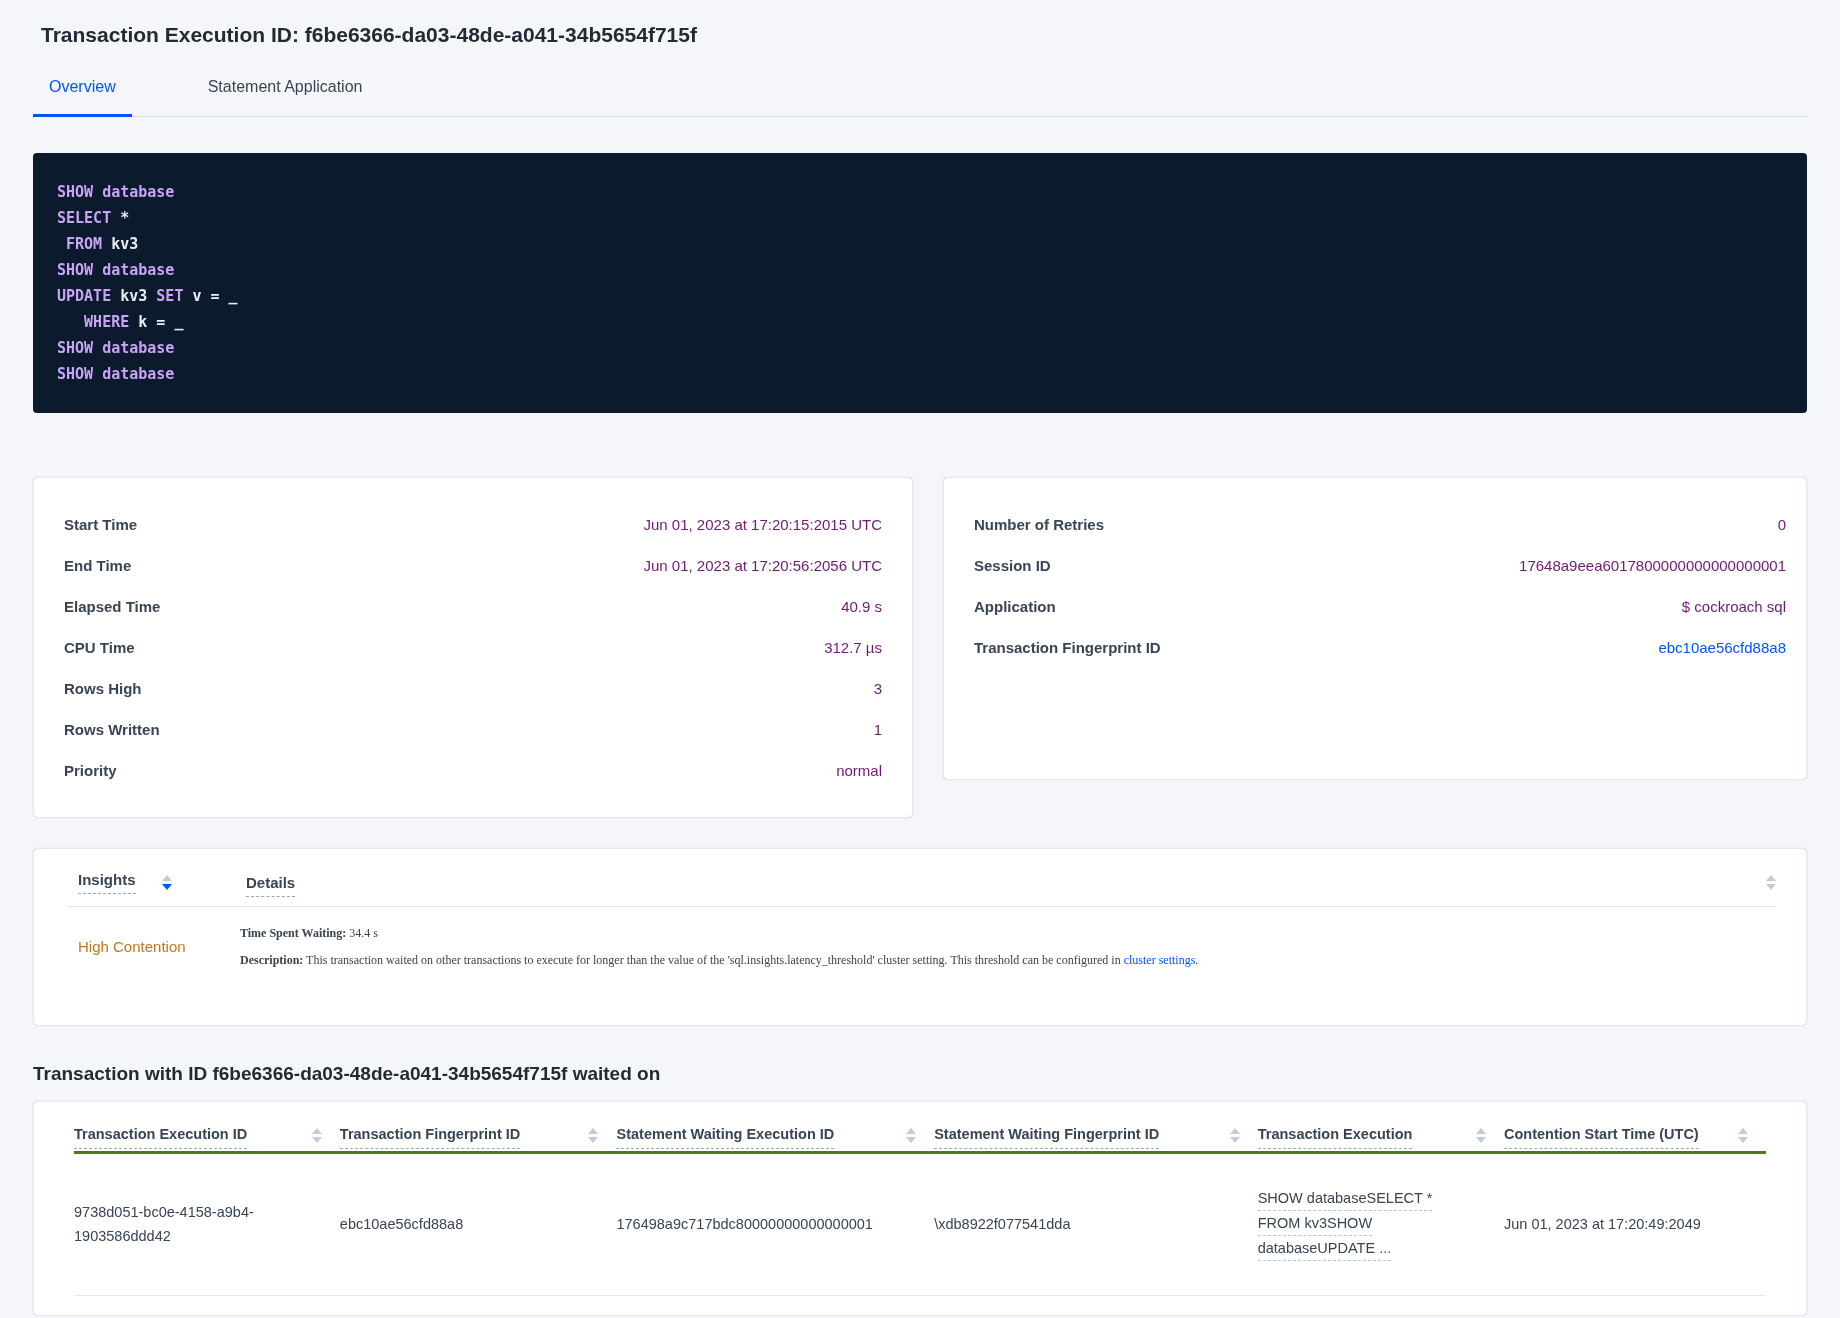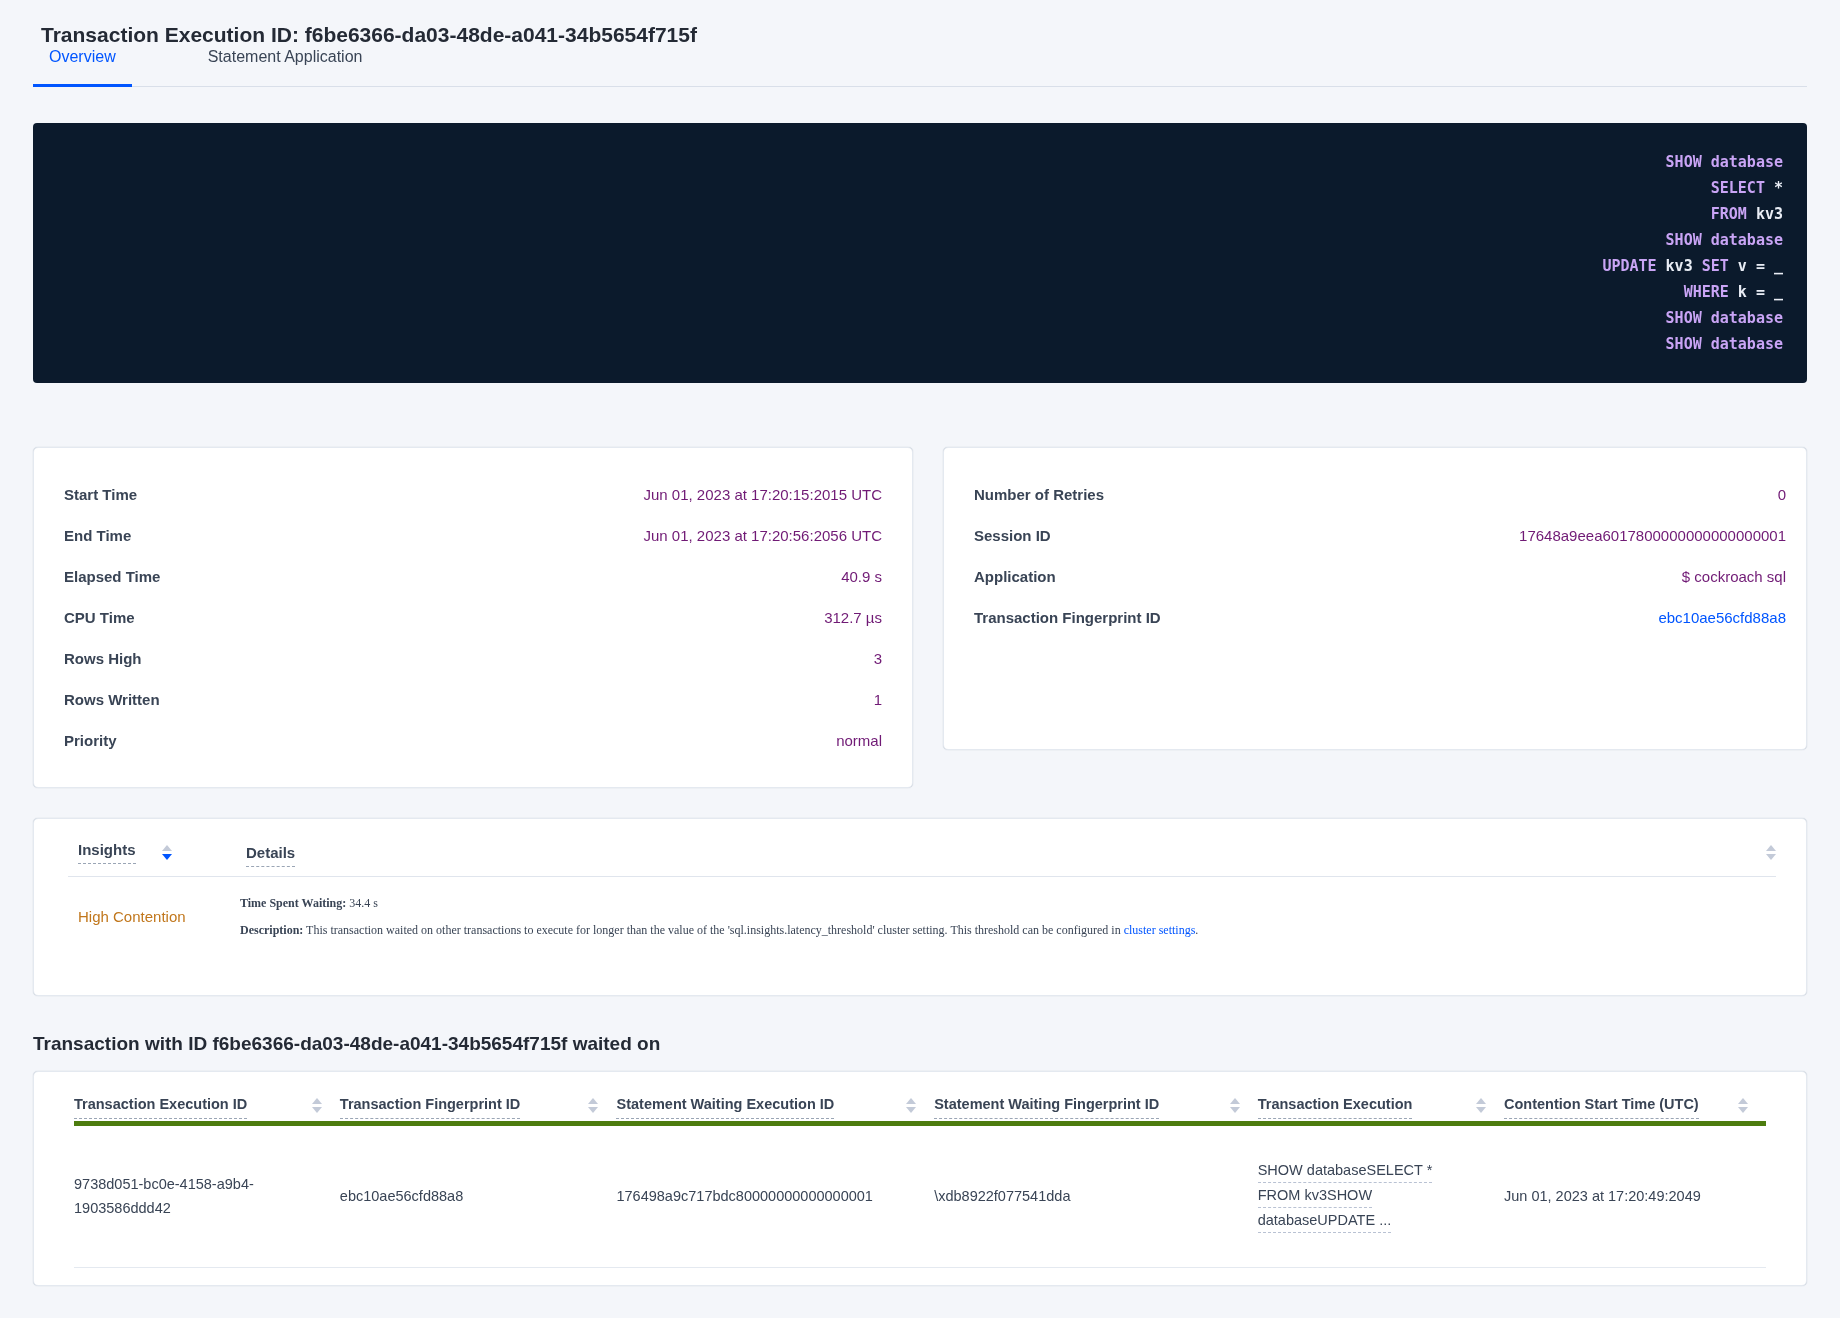--- a/index.html
+++ b/index.html
@@ -11,36 +11,36 @@
     color:#394455;
   }
   .main { padding:16px 33px 0; }
 
   .page-title {
     margin:6px 8px 0; font-size:21px; line-height:25px;
     font-weight:700; color:#242a35;
   }
 
   
-  .tabs { display:flex; border-bottom:1px solid #d9dfe9; }
+  .tabs { display:flex; margin-top:30px; border-bottom:1px solid #d9dfe9; }
   .tab {
     font-size:16px; line-height:19px; padding:0 16px 18px;
     color:#394455; cursor:pointer; margin-bottom:-1px;
   }
   .tab.first { margin-right:60px; }
   .tab.active { color:#0055ff; border-bottom:3px solid #0055ff; }
 
   
   .sql-box {
     margin-top:36px; background:#0b1a2c; border-radius:4px;
     padding:26px 24px; min-height:260px;
   }
   .sql-line {
     font-family:"DejaVu Sans Mono","Liberation Mono",monospace;
-    font-size:15px; line-height:26px; font-weight:700; white-space:pre;text-align:right;
+    font-size:15px; line-height:26px; font-weight:700; white-space:pre;
   }
   .sql-line .k { color:#c9a4f5; }
   .sql-line .p { color:#e9edf5; }
 
   
   .cards { display:flex; gap:30px; margin-top:64px; align-items:flex-start; }
   .card {
     background:#fff; border:1px solid #e4e9f0; border-radius:5px;
     box-shadow:0 0 1px rgba(67,90,111,0.35);
   }
@@ -75,21 +75,21 @@
   .insight-label { padding-left:10px; align-self:center; font-size:15px; color:#c1771c; }
   .ins-details { font-size:12px; line-height:20px; color:#394455;font-family:Liberation Serif, serif; }
   .ins-details .line2 { margin-top:7px; }
   .ins-details b { font-weight:700; }
   a.inline-link { color:#0055ff; text-decoration:none; cursor:pointer; }
 
   
   .section-heading { margin:36px 0 0; font-size:19px; line-height:23px; font-weight:700; color:#242a35; }
   .waited-card { margin-top:16px; padding:24px 40px 0; min-height:215px; }
   .w-grid { display:grid; grid-template-columns:272fr 283fr 325fr 331fr 252fr 268fr; }
-  .w-header { padding-bottom:2px; border-bottom:5px solid #4d7c0f; }
+  .w-header { padding-bottom:2px; border-bottom:3px solid #4d7c0f; }
   .w-h { display:flex; align-items:flex-start; padding-right:18px; }
   .w-h .col-label { font-size:14.5px; padding-bottom:6px; }
   .w-h .sort-icon { margin-left:auto; padding-top:2px; }
   .w-row { align-items:center; padding:32px 0 34px; border-bottom:1px solid #e4e9f0; }
   .w-cell { font-size:14.5px; line-height:24px; color:#394455; padding-right:28px; word-wrap:break-word; }
   .w-cell .dashed-line {
     display:block; width:fit-content; border-bottom:1px dashed #b9c2d3;
     color:#394455; cursor:pointer; text-decoration:none;
   }
 </style>

